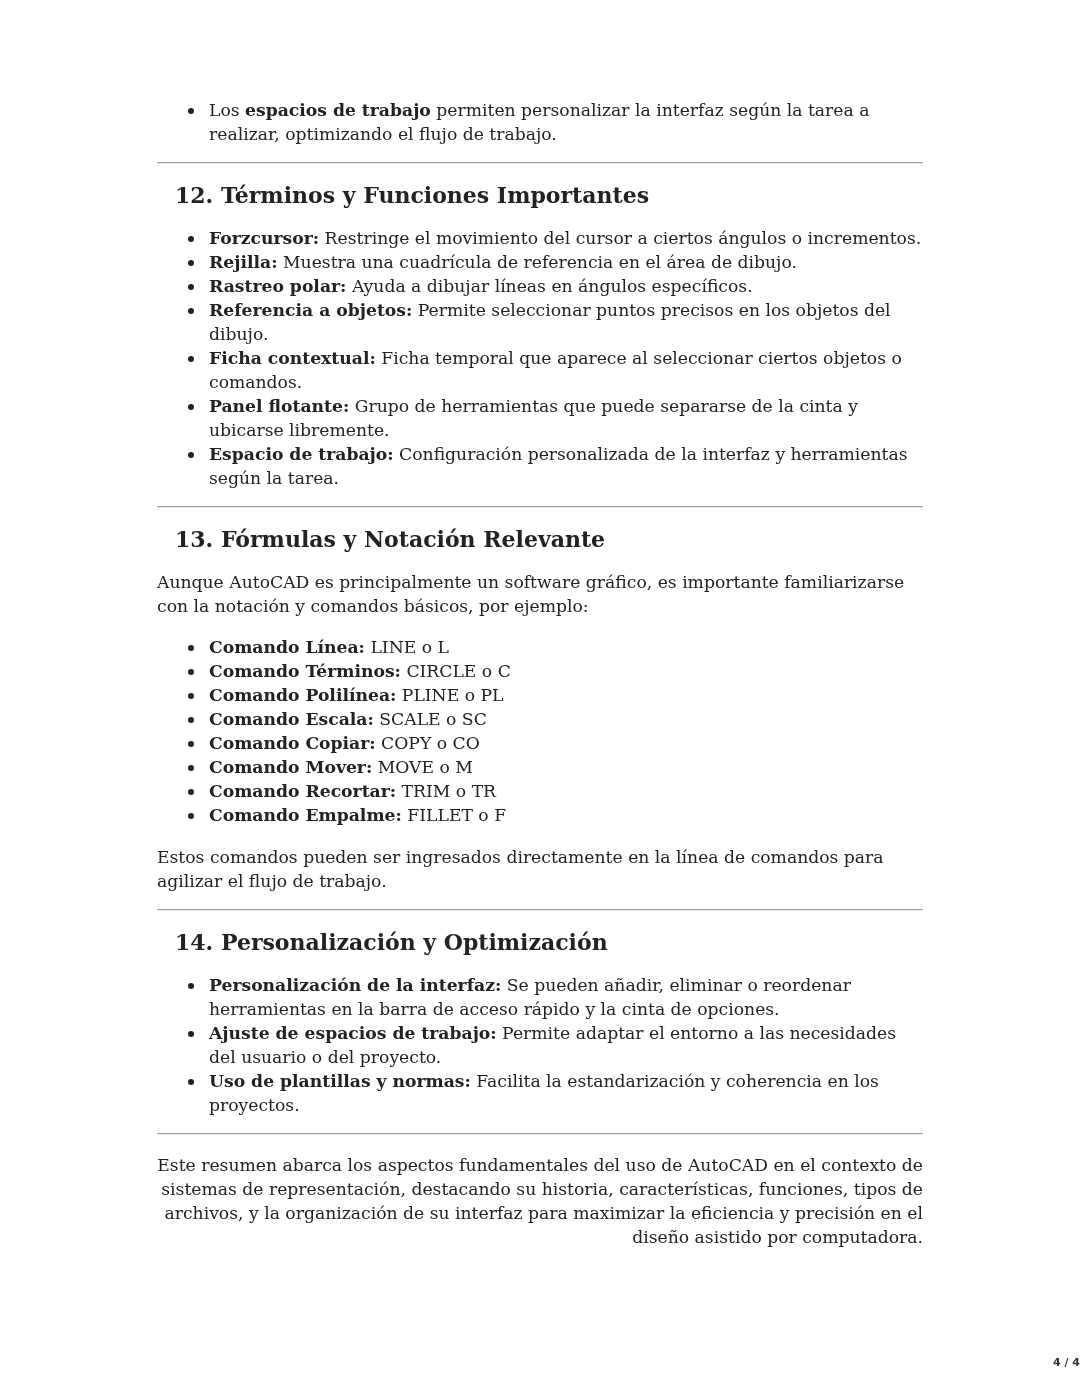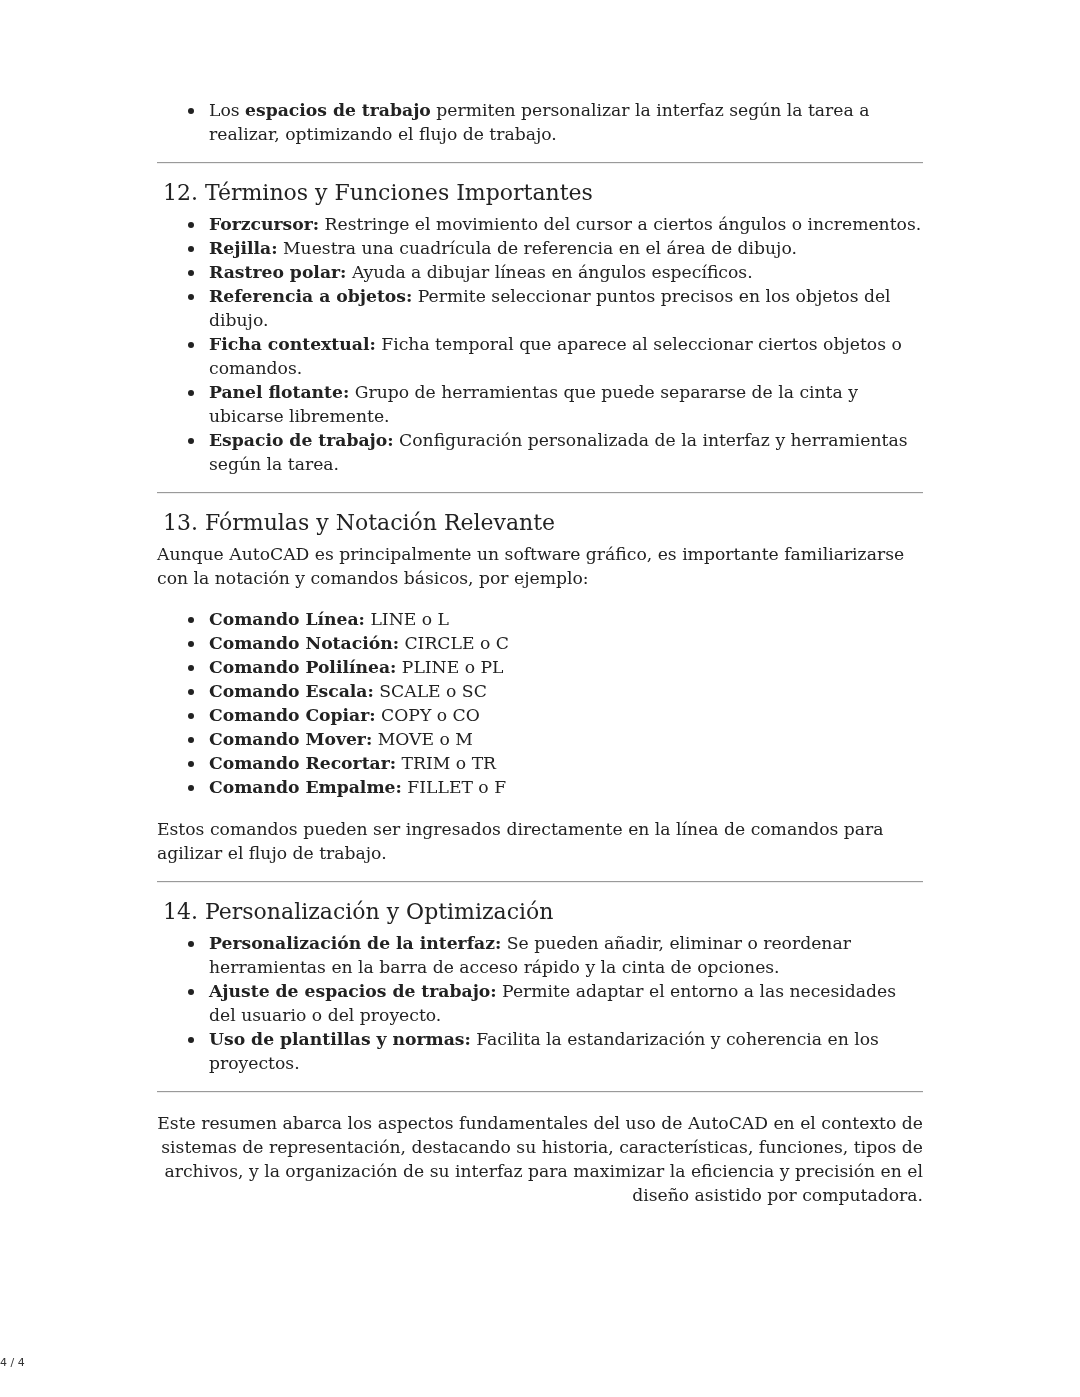--- a/index.html
+++ b/index.html
@@ -17,28 +17,28 @@
     li::before {
       content: ""; position: absolute; left: -21px; top: 10px;
       width: 6px; height: 6px; border-radius: 50%; background: #222222;
     }
     b { font-weight: bold; }
     hr {
       border: 0; height: 0; margin: 0;
       border-top: 1px solid #9a9a9a; border-bottom: 1px solid #eeeeee;
     }
     h2 {
-      margin: 4px; font-size: 22px; line-height: 30px; font-weight: normal;
+      margin: 16px; font-size: 22px; line-height: 30px; font-weight: bold;
       padding-left: 2px; color: #222222;
     }
     p { margin: 0; }
     .footer {
-      position: absolute; left: 0; width: 100%; top: 1356px; text-align: left;
+      position: absolute; left: 0; width: 100%; top: 1356px; text-align: right;
       font-family: "DejaVu Sans", "Liberation Sans", sans-serif;
-      font-size: 11px; color: #333333;
+      font-size: 11px; color: #333333; font-weight: bold;
     }
   </style>
 </head>
 <body>
 
 <div class="page">
 
   <ul style="margin-bottom:16px;">
     <li><span>Los </span><b>espacios de trabajo</b><span> permiten personalizar la interfaz según la tarea a realizar, optimizando el flujo de trabajo.</span></li>
   </ul>
@@ -58,21 +58,21 @@
     </ul>
   </section>
 
   <hr style="margin-top:16px;">
 
   <section style="margin-top:14px;">
     <h2>13. Fórmulas y Notación Relevante</h2>
     <p>Aunque AutoCAD es principalmente un software gráfico, es importante familiarizarse con la notación y comandos básicos, por ejemplo:</p>
     <ul style="margin-top:17px;">
       <li><b>Comando Línea:</b><span> LINE o L</span></li>
-      <li><b>Comando Notación:</b><span> CIRCLE o C</span></li>
+      <li><b>Comando Términos:</b><span> CIRCLE o C</span></li>
       <li><b>Comando Polilínea:</b><span> PLINE o PL</span></li>
       <li><b>Comando Escala:</b><span> SCALE o SC</span></li>
       <li><b>Comando Copiar:</b><span> COPY o CO</span></li>
       <li><b>Comando Mover:</b><span> MOVE o M</span></li>
       <li><b>Comando Recortar:</b><span> TRIM o TR</span></li>
       <li><b>Comando Empalme:</b><span> FILLET o F</span></li>
     </ul>
     <p style="margin-top:18px;">Estos comandos pueden ser ingresados directamente en la línea de comandos para agilizar el flujo de trabajo.</p>
   </section>
 

